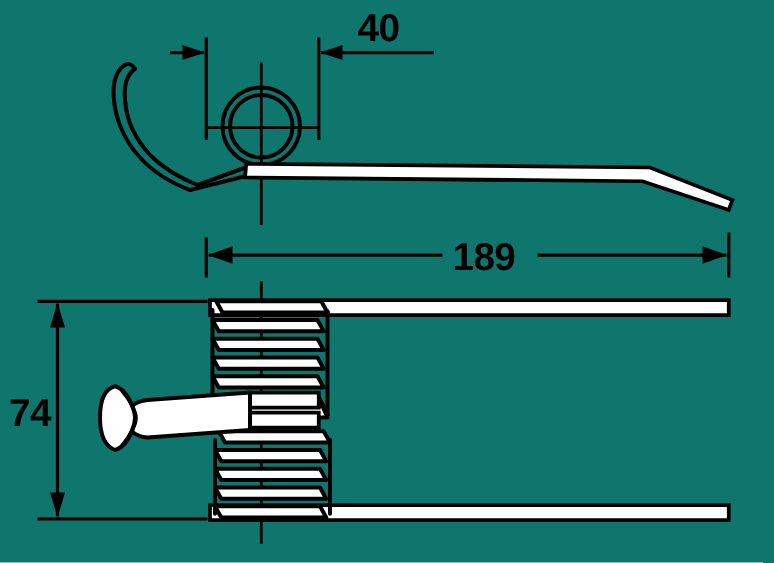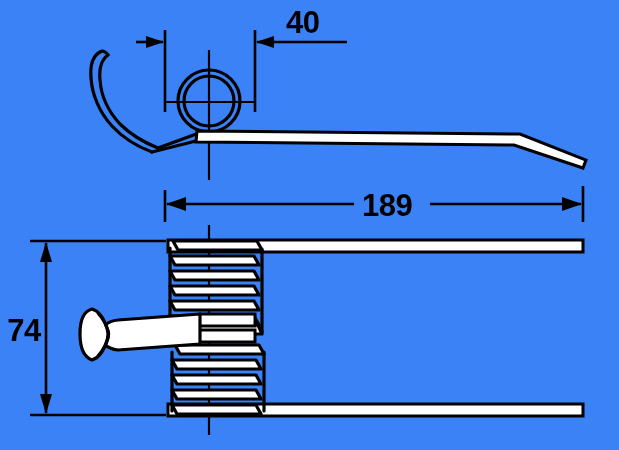--- a/index.html
+++ b/index.html
@@ -11,21 +11,21 @@
   body {
     width: 619px;
     height: 450px;
     font-family: "Liberation Sans", sans-serif;
     overflow: hidden;
   }
   #drawing-root {
     position: relative;
     width: 619px;
     height: 450px;
-    background: #3b82f6;
+    background: #0f766e;
   }
   svg#tech-drawing {
     display: block;
     width: 619px;
     height: 450px;
   }
   .dim-text {
     font-family: "Liberation Sans", sans-serif;
     font-size: 31px;
     font-weight: bold;

